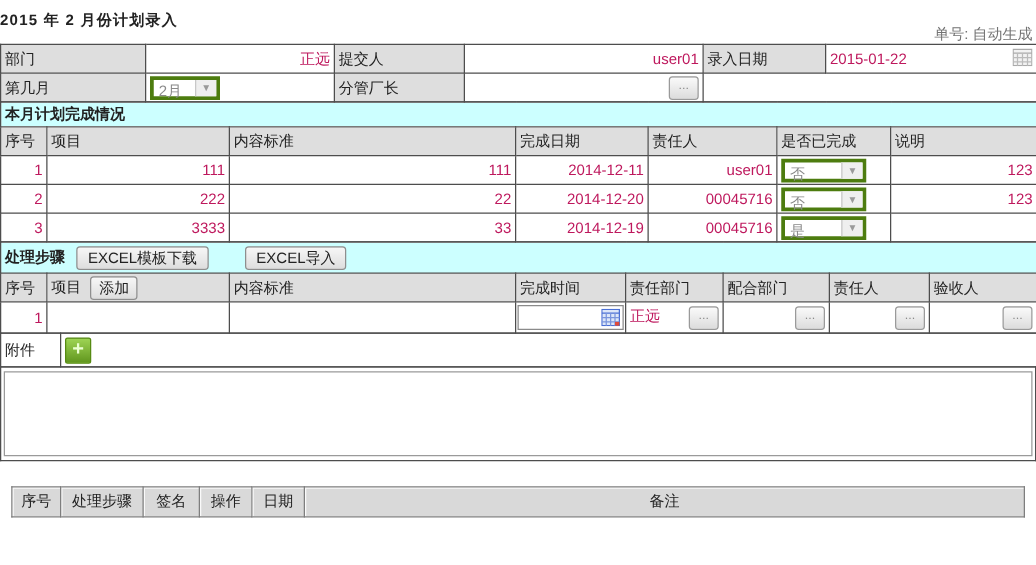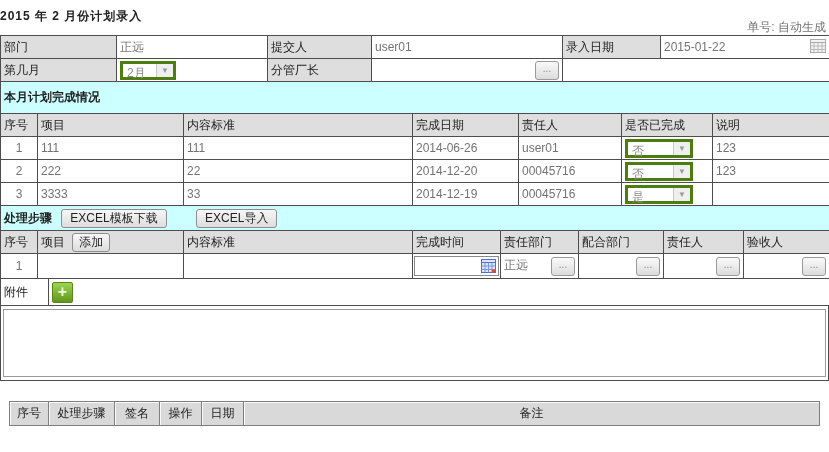--- a/index.html
+++ b/index.html
@@ -11,21 +11,21 @@
   }
   .wrap { width: 829px; position: relative; }
   .hdr { position: relative; height: 36px; }
   .title { text-align: left; font-size: 12px; font-weight: bold; padding-top: 8px; letter-spacing: 1px; }
   .serial { position: absolute; right: 3px; bottom: 0px; font-size: 12px; color:#737373; }
   table { border-collapse: collapse; table-layout: fixed; width: 829px; margin-top: -1px; }
   td { border: 1px solid #4d4d4d; padding: 1px 3px; height: 23px; overflow: hidden; white-space: nowrap; vertical-align: middle; }
   .lbl { background: #dedede; margin-top: 12px; }
   .cyan { background: #ccffff; font-weight: bold; }
   .num { text-align: center; }
-  .val { color: #737373; }
+  .val { color: #be185d; text-align: right; }
   
   .sel { display: inline-flex; align-items: stretch; border: 3px solid #4d7c0f; background: #fff; height: 19px; vertical-align: middle; }
   .sel .txt { color: #8a8a8a; padding: 1px 4px 0 4px; flex: 1; font-size: 12px; }
   .sel .arrow { width: 17px; background: #efefef; border-left: 1px solid #c8c8c8; color: #9a9a9a;
     font-size: 8px; display: flex; align-items: center; justify-content: center; }
   .sel.w68 { width: 68px; } .sel.w56 { width: 56px; }
   
   .btn { display: inline-block; height: 19px; line-height: 17px; padding: 0 8px; font-size: 12px; color: #222;
     background: linear-gradient(#f7f7f7, #dddddd); border: 1px solid #8e8e8e; border-radius: 3px;
     font-weight: normal; vertical-align: middle; }
@@ -118,36 +118,36 @@
         <col style="width:37px">
         <col style="width:146px">
         <col style="width:229px">
         <col style="width:106px">
         <col style="width:103px">
         <col style="width:91px">
         <col style="width:117px">
       </colgroup>
     <tbody>
         <tr>
-          <td class="cyan" colspan="7" style="height:32px">本月计划完成情况</td>
+          <td class="cyan" colspan="7" style="height:20px">本月计划完成情况</td>
         </tr>
     <tr>
       <td class="lbl">序号</td>
       <td class="lbl">项目</td>
       <td class="lbl">内容标准</td>
       <td class="lbl">完成日期</td>
       <td class="lbl">责任人</td>
       <td class="lbl">是否已完成</td>
       <td class="lbl">说明</td>
     </tr>
     <tr>
       <td class="num val">1</td>
       <td class="val">111</td>
       <td class="val">111</td>
-      <td class="val">2014-06-26</td>
+      <td class="val">2014-12-11</td>
       <td class="val">user01</td>
       <td>
         <span class="sel w68">
               <span class="txt">否</span>
               <span class="arrow">▼</span>
             </span>
       </td>
       <td class="val">123</td>
     </tr>
     <tr>

